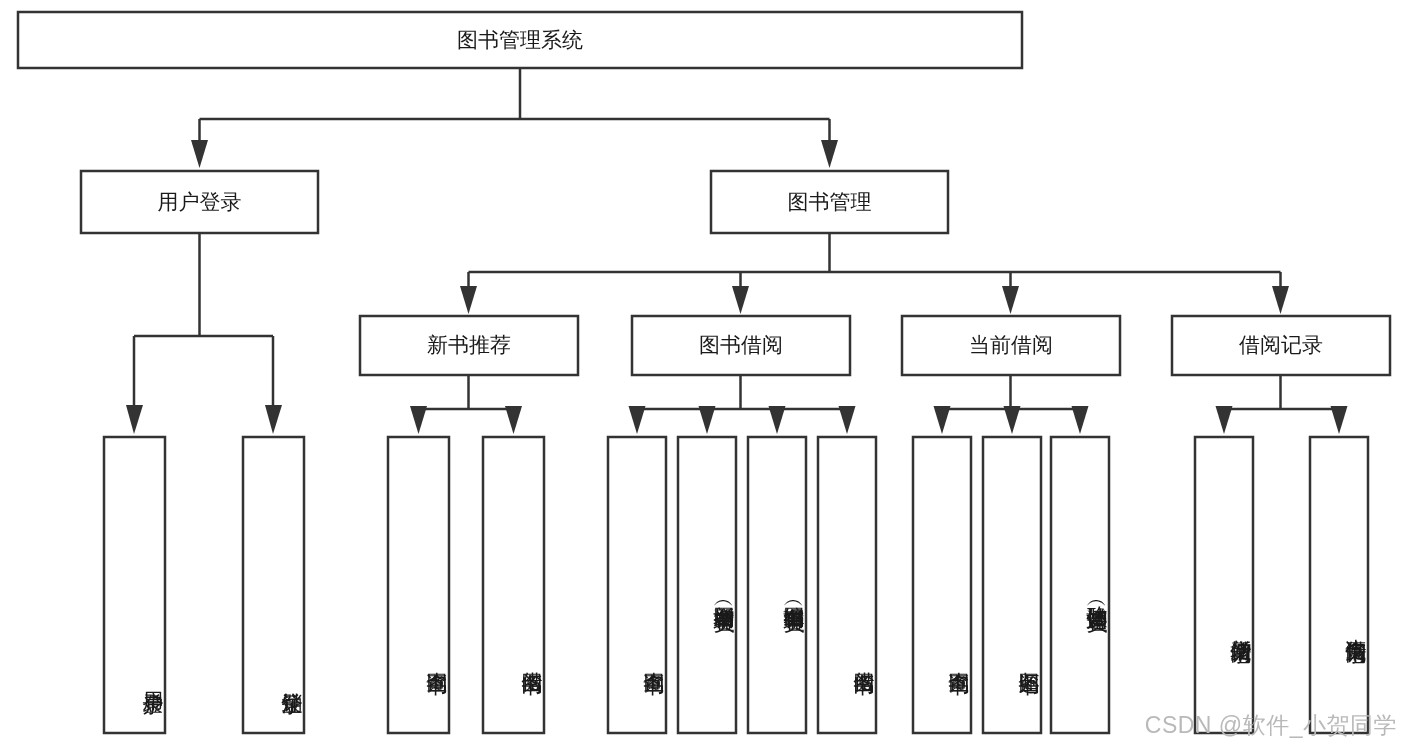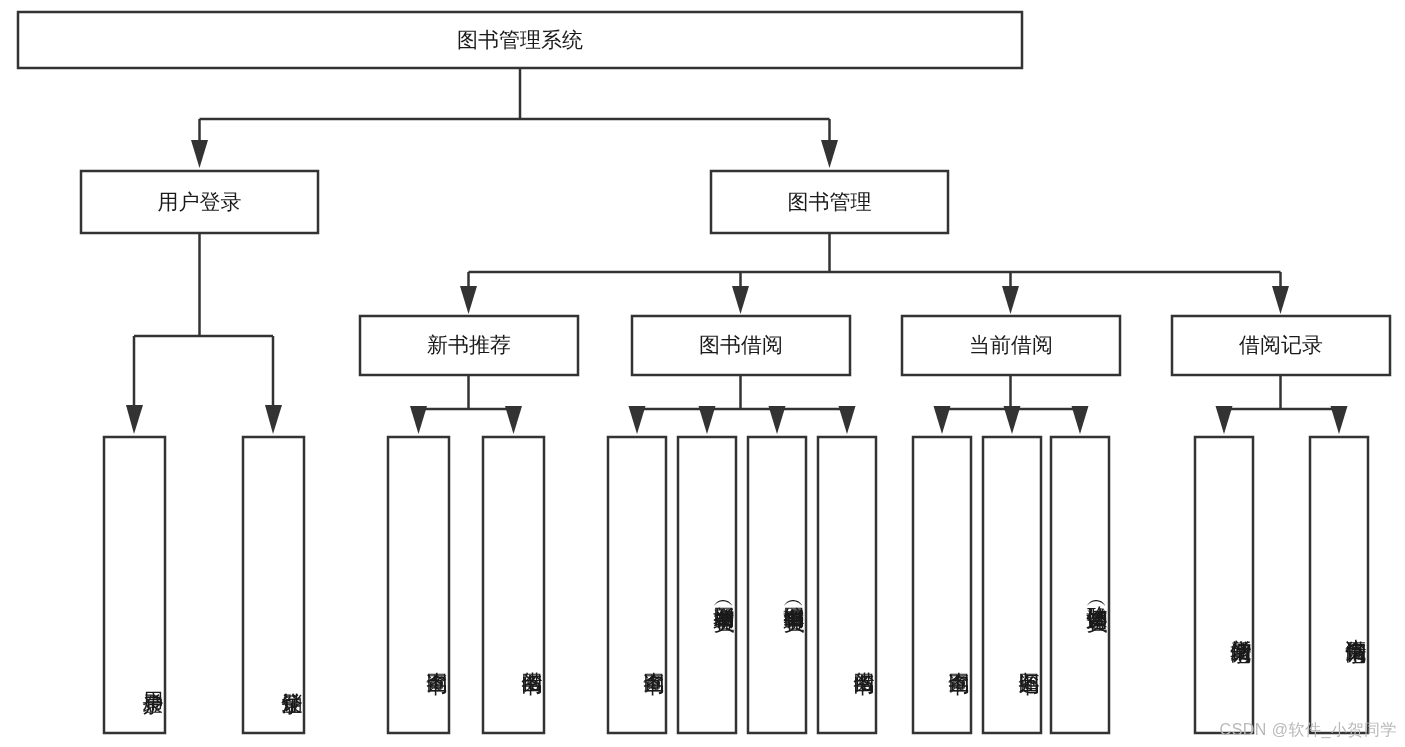--- a/index.html
+++ b/index.html
@@ -61,21 +61,21 @@
     align-items: flex-start;
     justify-content: center;
     white-space: nowrap;
     pointer-events: none;
   }
   .watermark {
     position: absolute;
     right: 8px;
     bottom: 6px;
     font-family: "Liberation Sans", "DejaVu Sans", sans-serif;
-    font-size: 16px;
+    font-size: 23px;
     color: #b9b9b9;
     letter-spacing: 0.5px;
     white-space: nowrap;
   }
 </style>
 </head>
 <body>
 
 <div id="diagram-root">
 

